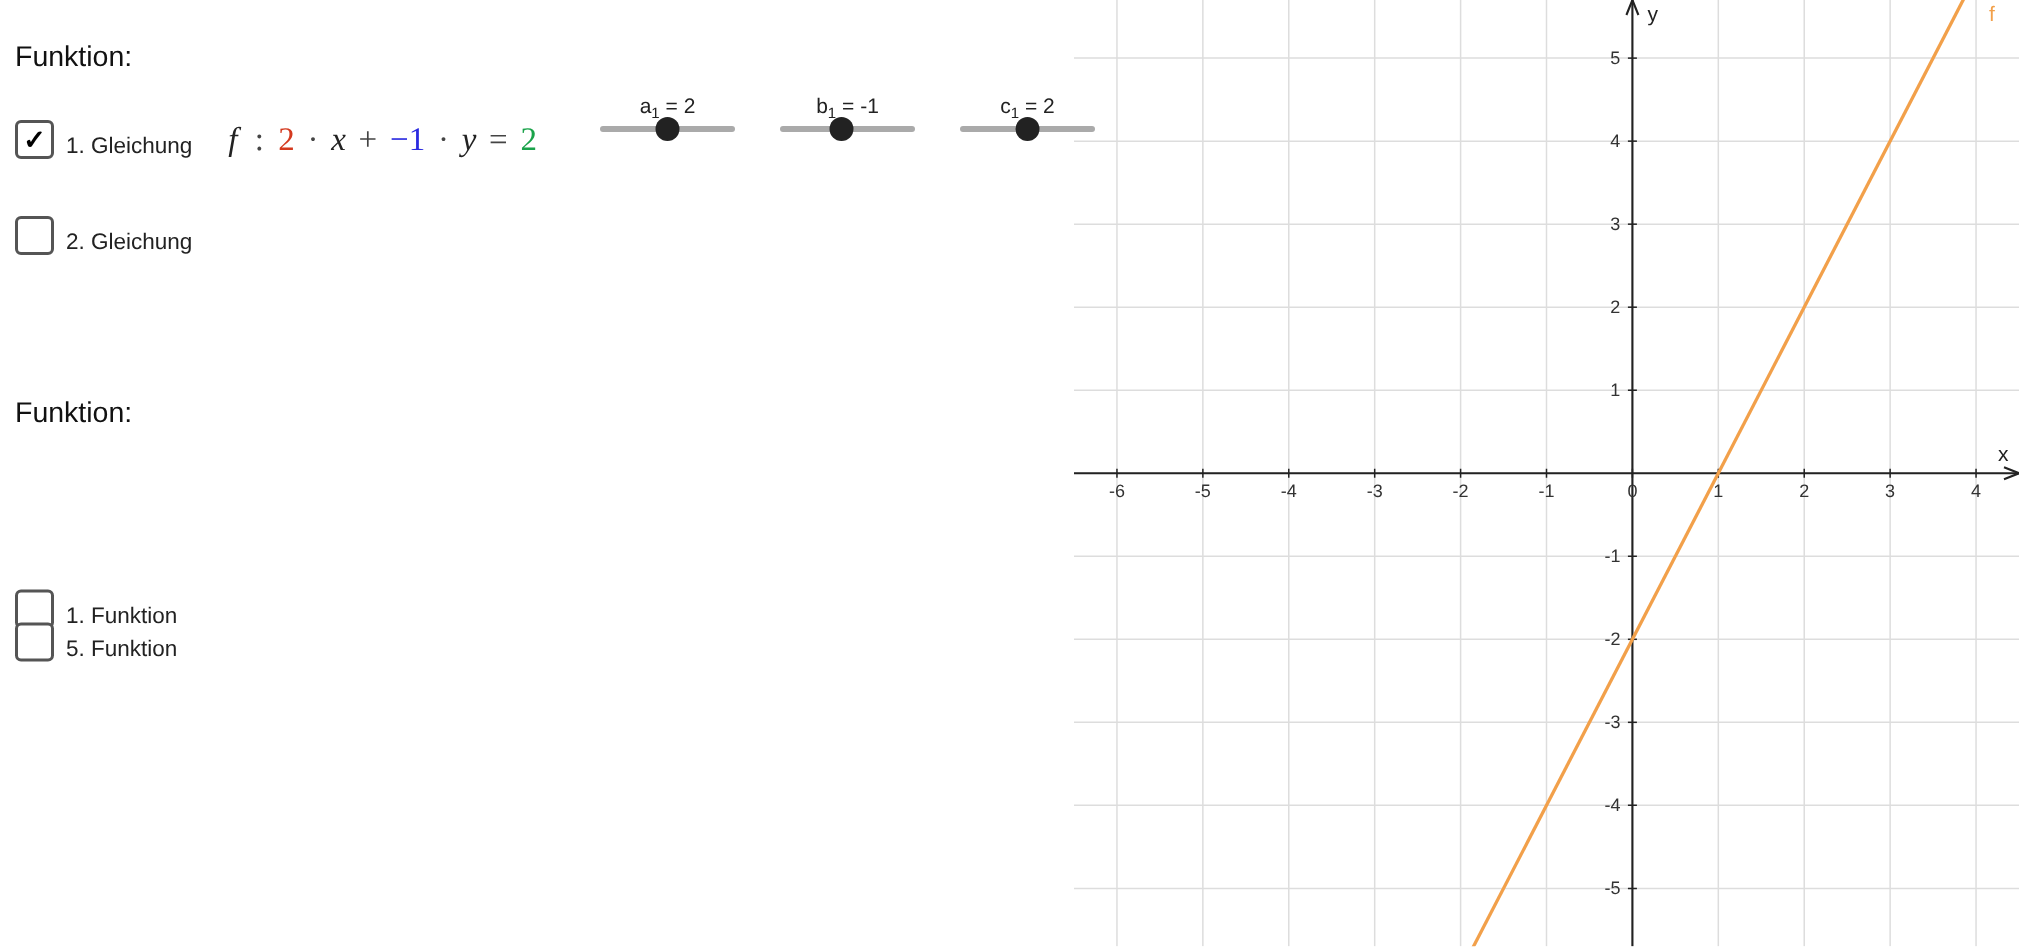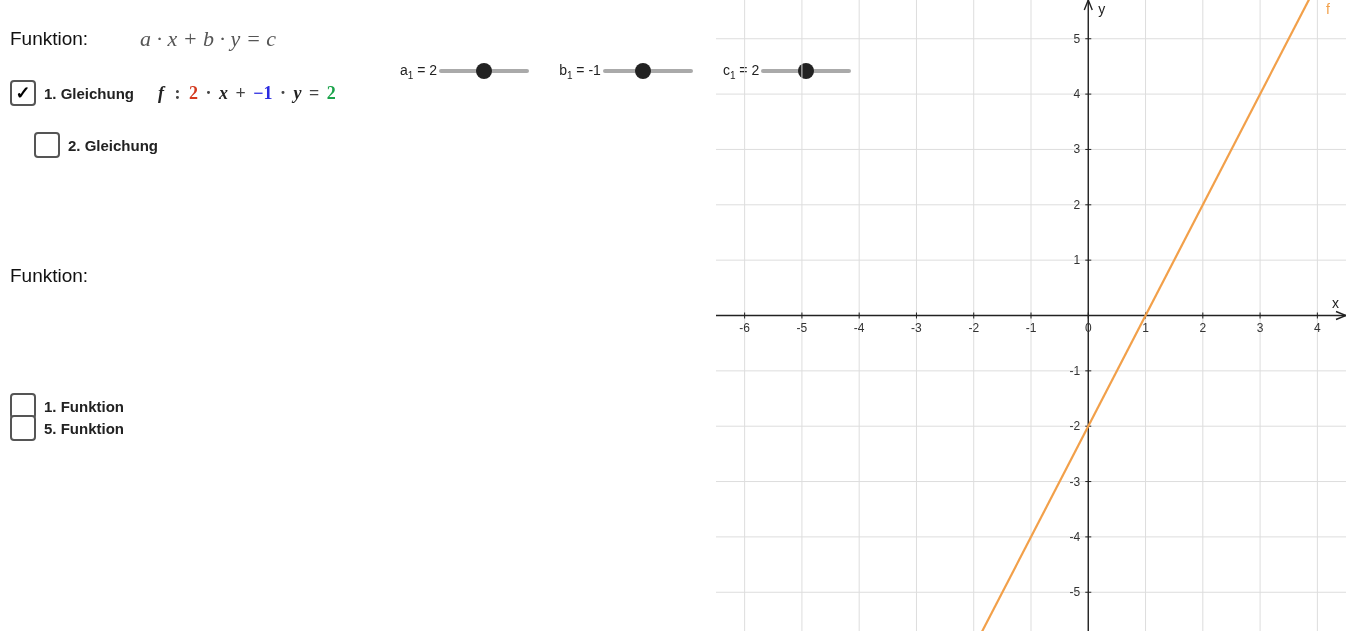--- a/index.html
+++ b/index.html
@@ -1,56 +1,51 @@
 <!DOCTYPE html>
 <html><head>
 <meta charset="utf-8">
 <style>
   html,body{margin:0;padding:0;font-family:Arial,Helvetica,sans-serif;color:#222;}
   #wrap{position:relative;width:1346px;height:631px;background:#fff;overflow:hidden;}
   .left{position:absolute;left:0;top:0;width:716px;height:631px;}
   .right{position:absolute;left:716px;top:0;width:630px;height:631px;}
   .heading{position:absolute;left:10px;font-size:19px;color:#111;}
   .eq-general{position:absolute;left:140px;top:26px;font-family:'Times New Roman',serif;font-style:italic;font-size:22px;color:#555;}
-  .row{position:absolute;left:10px;display:flex;align-items:center;gap:8px;font-weight:bold;}
+  .row{position:absolute;left:10px;display:flex;align-items:flex-end;gap:8px;}
   .cb{width:22px;height:22px;border:2px solid #555;border-radius:4px;display:inline-flex;align-items:center;justify-content:center;background:#fff;cursor:pointer;}
   .cb.checked::after{content:"✓";font-size:18px;font-weight:bold;color:#000;}
   .cb-label{font-size:15px;color:#222;}
-  .formula{font-family:'Times New Roman',serif;font-style:italic;font-size:18px;white-space:nowrap;}
+  .formula{font-family:'Times New Roman',serif;font-style:italic;font-size:22px;white-space:nowrap;}
   .formula .fname{font-style:italic;}
   .formula .a{color:#d43a1f;font-style:normal;}
   .formula .b{color:#2a2ae0;font-style:normal;}
   .formula .c{color:#1aa34a;font-style:normal;}
   .formula .op{font-style:normal;color:#444;margin:0 3px;}
   .formula .minus{color:#2a2ae0;font-style:normal;}
   .slider-block{position:absolute;top:62px;display:flex;gap:30px;}
-  .slider{display:flex;flex-direction:row;align-items:center;gap:2px;cursor:pointer;}
+  .slider{display:flex;flex-direction:column;align-items:center;gap:2px;cursor:pointer;}
   .slider-label{font-size:14px;color:#222;white-space:nowrap;}
   .slider-label sub{font-size:10px;}
   .track{width:90px;height:4px;background:#aaa;border-radius:2px;position:relative;}
   .thumb{width:16px;height:16px;border-radius:50%;background:#222;position:absolute;top:50%;transform:translate(-50%,-50%);}
   svg{display:block;}
   .grid line{stroke:#ddd;stroke-width:1;}
   .axis line{stroke:#222;stroke-width:1.4;}
   .tick text{font-size:12px;fill:#333;font-family:Arial;}
   .line-f{stroke:#f2a04a;stroke-width:2.2;fill:none;}
   .axis-label{font-size:14px;fill:#222;font-family:Arial;}
   .fn-label{font-size:14px;fill:#f2a04a;font-family:Arial;}
 </style>
 </head>
 <body>
 <div id="wrap">
 
 <div class="left">
   <div class="heading" style="top:28px;">Funktion:</div>
-  <div class="eq-general">
-    <span>a · x + b · y</span>
-    <span class="op">=</span>
-    <span>c</span>
-  </div>
 
   <div class="row" style="top:80px;">
     <span id="cb-eq1" class="cb checked"></span>
     <span class="cb-label">1. Gleichung</span>
     <span style="width:8px;"></span>
     <span class="formula">
       <span class="fname">f</span>
       <span class="op" style="margin:0 4px 0 6px;">:</span>
       <span class="a">2</span>
       <span class="op">·</span>
@@ -78,21 +73,21 @@
           </div>
     </div>
     <div class="slider">
       <span class="slider-label"><span>c</span><sub>1</sub> = <span>2</span></span>
       <div class="track">
             <div class="thumb" id="th-c1" style="left: 50%;"></div>
           </div>
     </div>
   </div>
 
-  <div class="row" style="top:132px;margin-left:24px;">
+  <div class="row" style="top:144px;">
     <span id="cb-eq2" class="cb"></span>
     <span class="cb-label">2. Gleichung</span>
   </div>
 
   <div class="heading" style="top:265px;text-align:right;">Funktion:</div>
 
   <div class="row" style="top:350px;margin-top:43px;">
     <span id="cb-fn1" class="cb"></span>
     <span class="cb-label">1. Funktion</span>
   </div>

